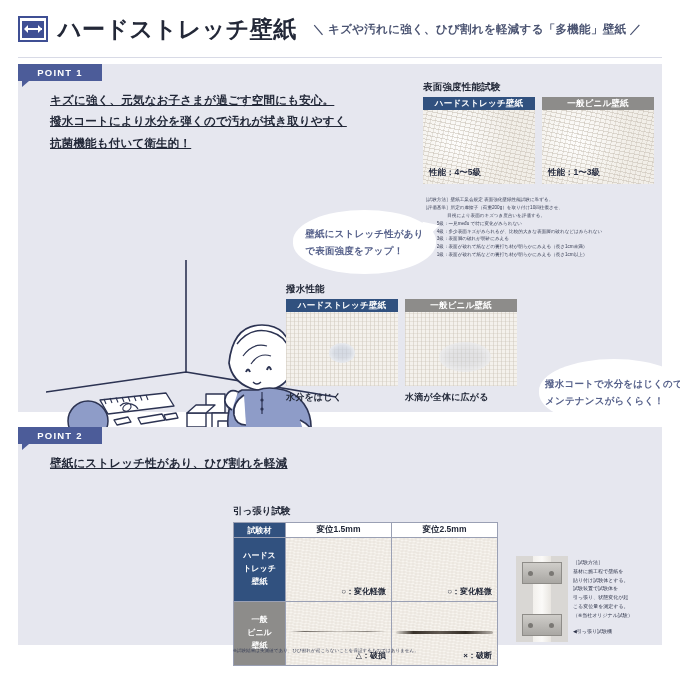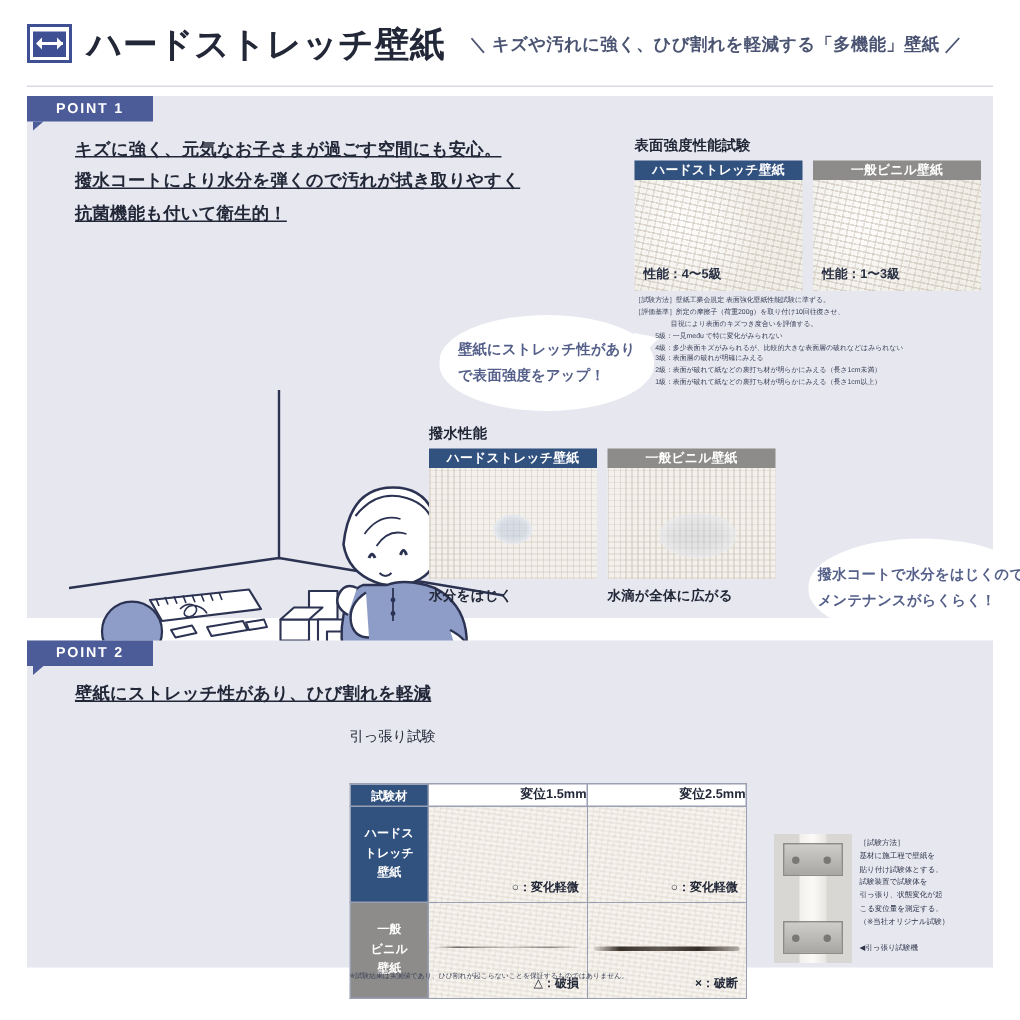--- a/index.html
+++ b/index.html
@@ -153,37 +153,37 @@
   .below-row span{ width:112px; }
 
   .fineprint{
     position:absolute; font-size:4.6px; line-height:1.72; color:#3a4057;
     letter-spacing:0px; white-space:nowrap;
   }
   .fineprint div{ white-space:nowrap; }
 
   
   .stretch-title{
-    position:absolute; left:233px; top:485px;
-    font-size:9.5px; font-weight:400; color:#202636;
+    position:absolute; left:233px; top:505px;
+    font-size:9.5px; font-weight:700; color:#202636;
   }
   table.stretch{
     position:absolute; left:233px; top:498px;
     border-collapse:collapse; background:#fff; width:265px;margin-top:24px;
   }
   table.stretch th, table.stretch td{
     border:1px solid #9aa0b4; padding:0; vertical-align:middle;
   }
   .st-hd-blue{
     background:#31517f; color:#fff; font-size:8px; font-weight:700;
     height:15px; width:52px; text-align:center;
   }
   .st-hd-col{
     font-size:8.5px; font-weight:700; color:#222838; height:15px;
-    text-align:right; background:#fff;
+    text-align:center; background:#fff;
   }
   .st-side-blue{
     background:#31517f; color:#fff; font-size:8px; font-weight:700;
     width:52px; text-align:center; line-height:1.6; height:64px;
   }
   .st-side-gray{
     background:#8d8c8a; color:#fff; font-size:8px; font-weight:700;
     width:52px; text-align:center; line-height:1.6; height:64px;
   }
   .st-cell{
@@ -333,21 +333,21 @@
   </div>
 
   <div class="bubble" id="bubble1">
     <span class="tail"></span>
     <p>
       <span>壁紙にストレッチ性があり</span><br>
       <span>で表面強度をアップ！</span>
     </p>
   </div>
 
-  <div class="test-block" style="left:405px; top:27px;">
+  <div class="test-block" style="left:405px; top:17px;">
     <div class="test-title">表面強度性能試験</div>
     <div class="swatch-row">
       <div class="swatch">
         <div class="swatch-hd hd-blue">ハードストレッチ壁紙</div>
         <div class="swatch-img">
           <span class="swatch-cap">性能：4〜5級</span>
         </div>
       </div>
       <div class="swatch">
         <div class="swatch-hd hd-gray">一般ビニル壁紙</div>

